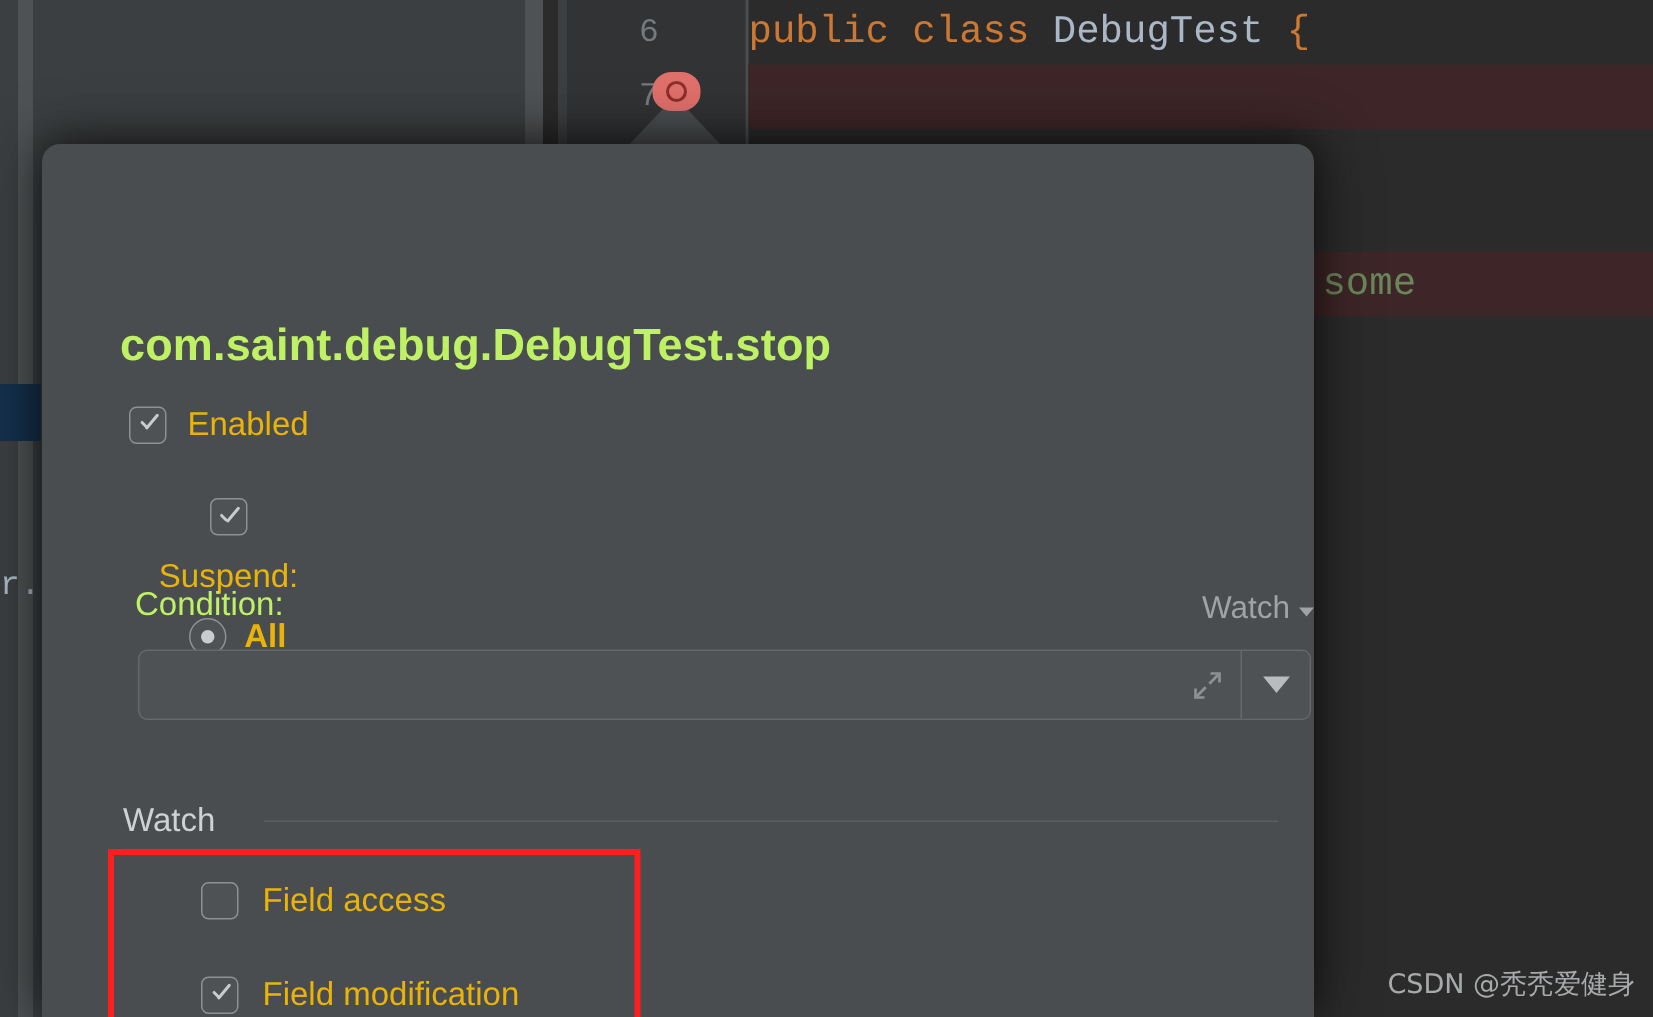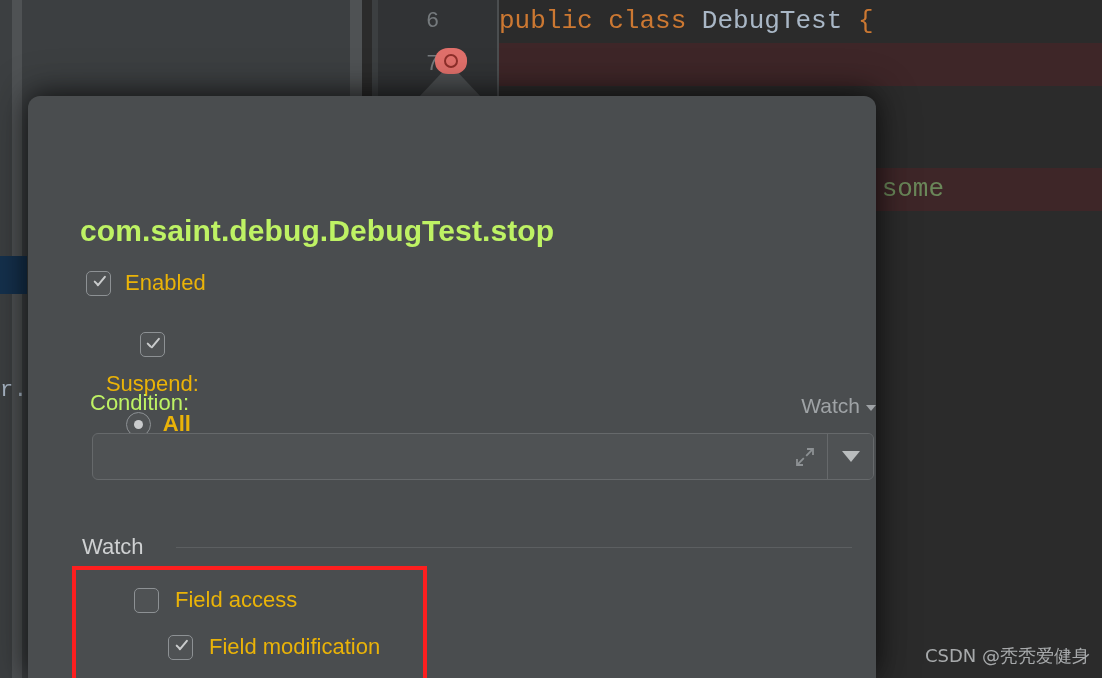--- a/index.html
+++ b/index.html
@@ -146,21 +146,21 @@
 
   
   #watch-title { position:absolute; left:54px; top:438px; font-size:22px; color:#cfd1d2; background:#4a4d4f; padding-right:10px; z-index:2; }
   #watch-sep { position:absolute; left:148px; right:24px; top:451px; height:1px; background:#5c5f61; }
 
   #watch-highlight {
     position:absolute; left:44px; top:470px; width:355px; height:118px;
     border:4px solid #fd1f1f; background:transparent;
   }
   #watch-access-row { position:absolute; left:106px; top:491px; gap:16px; }
-  #watch-mod-row { position:absolute; left:106px; top:538px; gap:16px;margin-left:34px; }
+  #watch-mod-row { position:absolute; left:106px; top:554px; gap:16px; }
 
   
   #watermark {
     position:absolute; right:12px; bottom:10px;
     font-size:18px; color:#bdc0c2; opacity:0.85;
     font-family:"DejaVu Sans", sans-serif;
   }
 </style>
 </head>
 <body>

